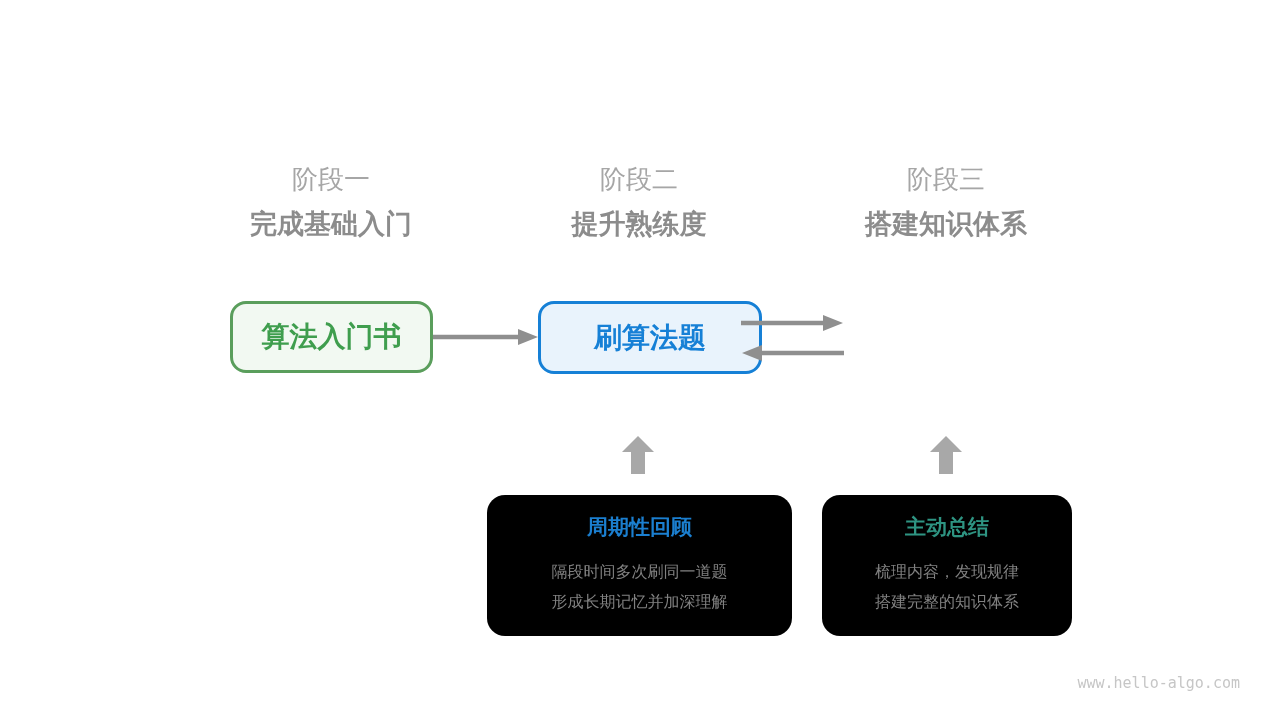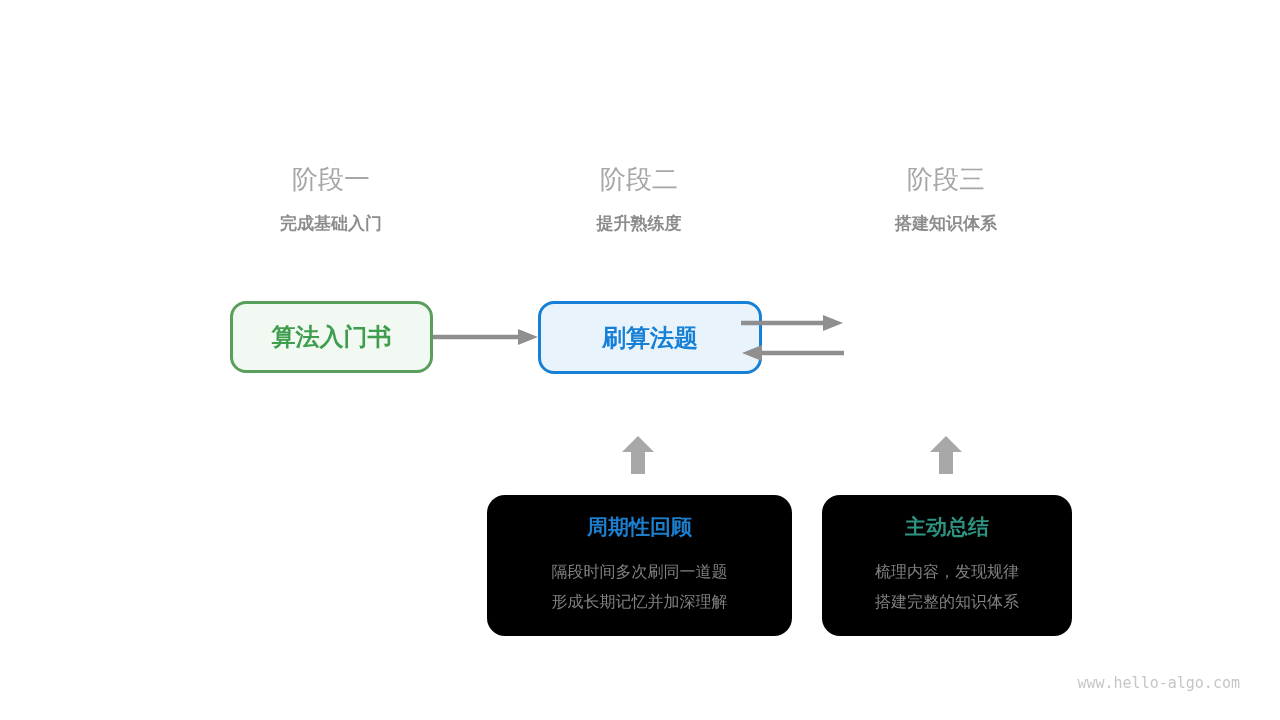--- a/index.html
+++ b/index.html
@@ -21,39 +21,39 @@
   }
   .stage-label {
     font-size: 26px;
     line-height: 30px;
     color: #a6a6a6;
     font-weight: 400;
     margin-top: 36px;
   }
   .stage-subtitle {
     margin-top: 18px;
-    font-size: 17px;
+    font-size: 27px;
     line-height: 24px;
     font-weight: bold;
     color: #8c8c8c;
   }
   .stage-1 { left: 211px; }
   .stage-2 { left: 519px; }
   .stage-3 { left: 826px; }
 
   
   .node {
     position: absolute;
     box-sizing: border-box;
     border-radius: 16px;
     display: flex;
     align-items: center;
     justify-content: center;
     font-weight: bold;
-    font-size: 24px;
+    font-size: 28px;
   }
   .node-intro {
     left: 230px; top: 301px; width: 203px; height: 72px;
     border: 3px solid #5a9e5c;
     background: #f2f9f2;
     color: #3f9e4e;
   }
   .node-practice {
     left: 538px; top: 301px; width: 224px; height: 73px;
     border: 3px solid #1680d6;

